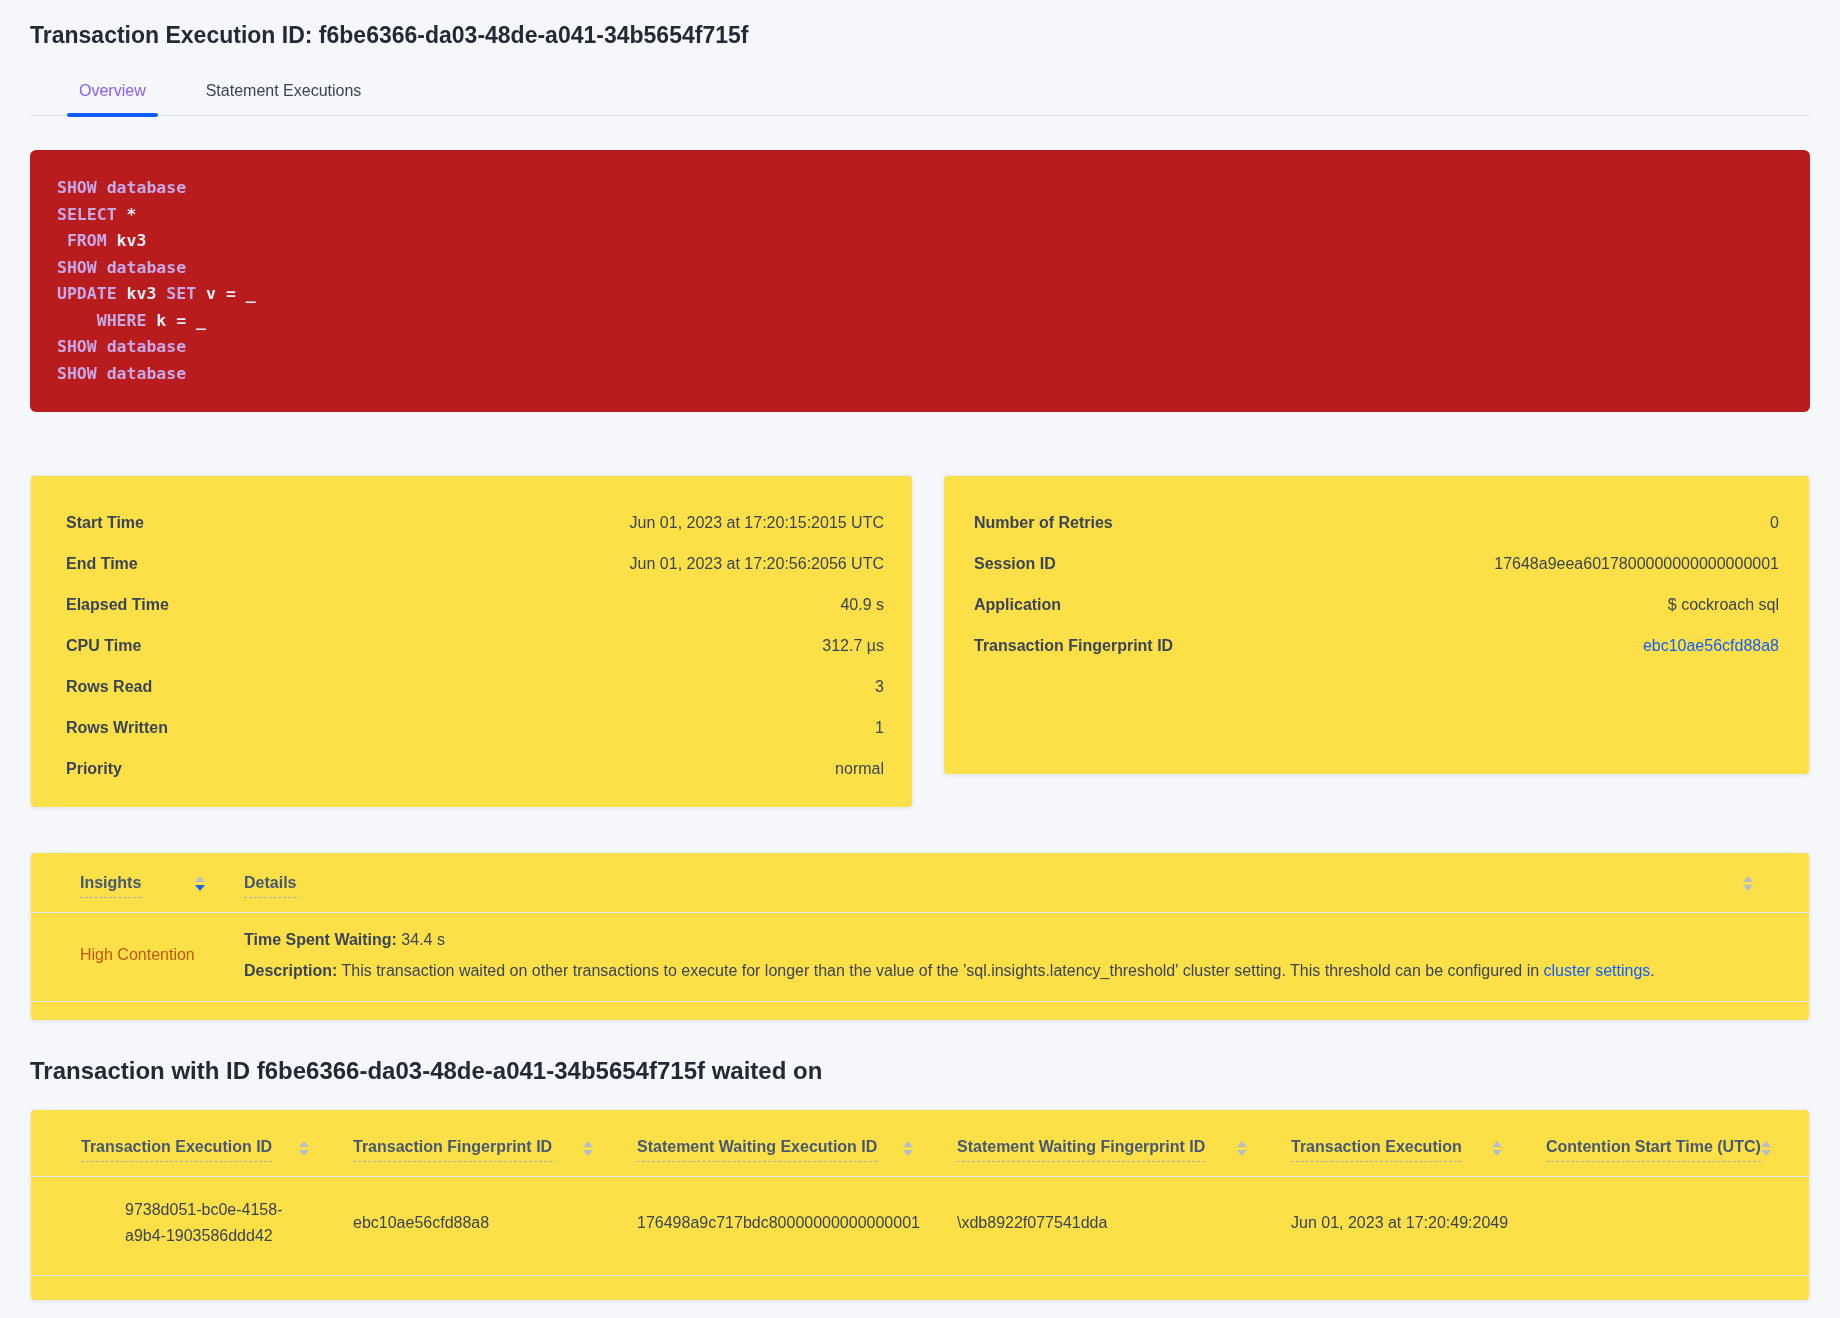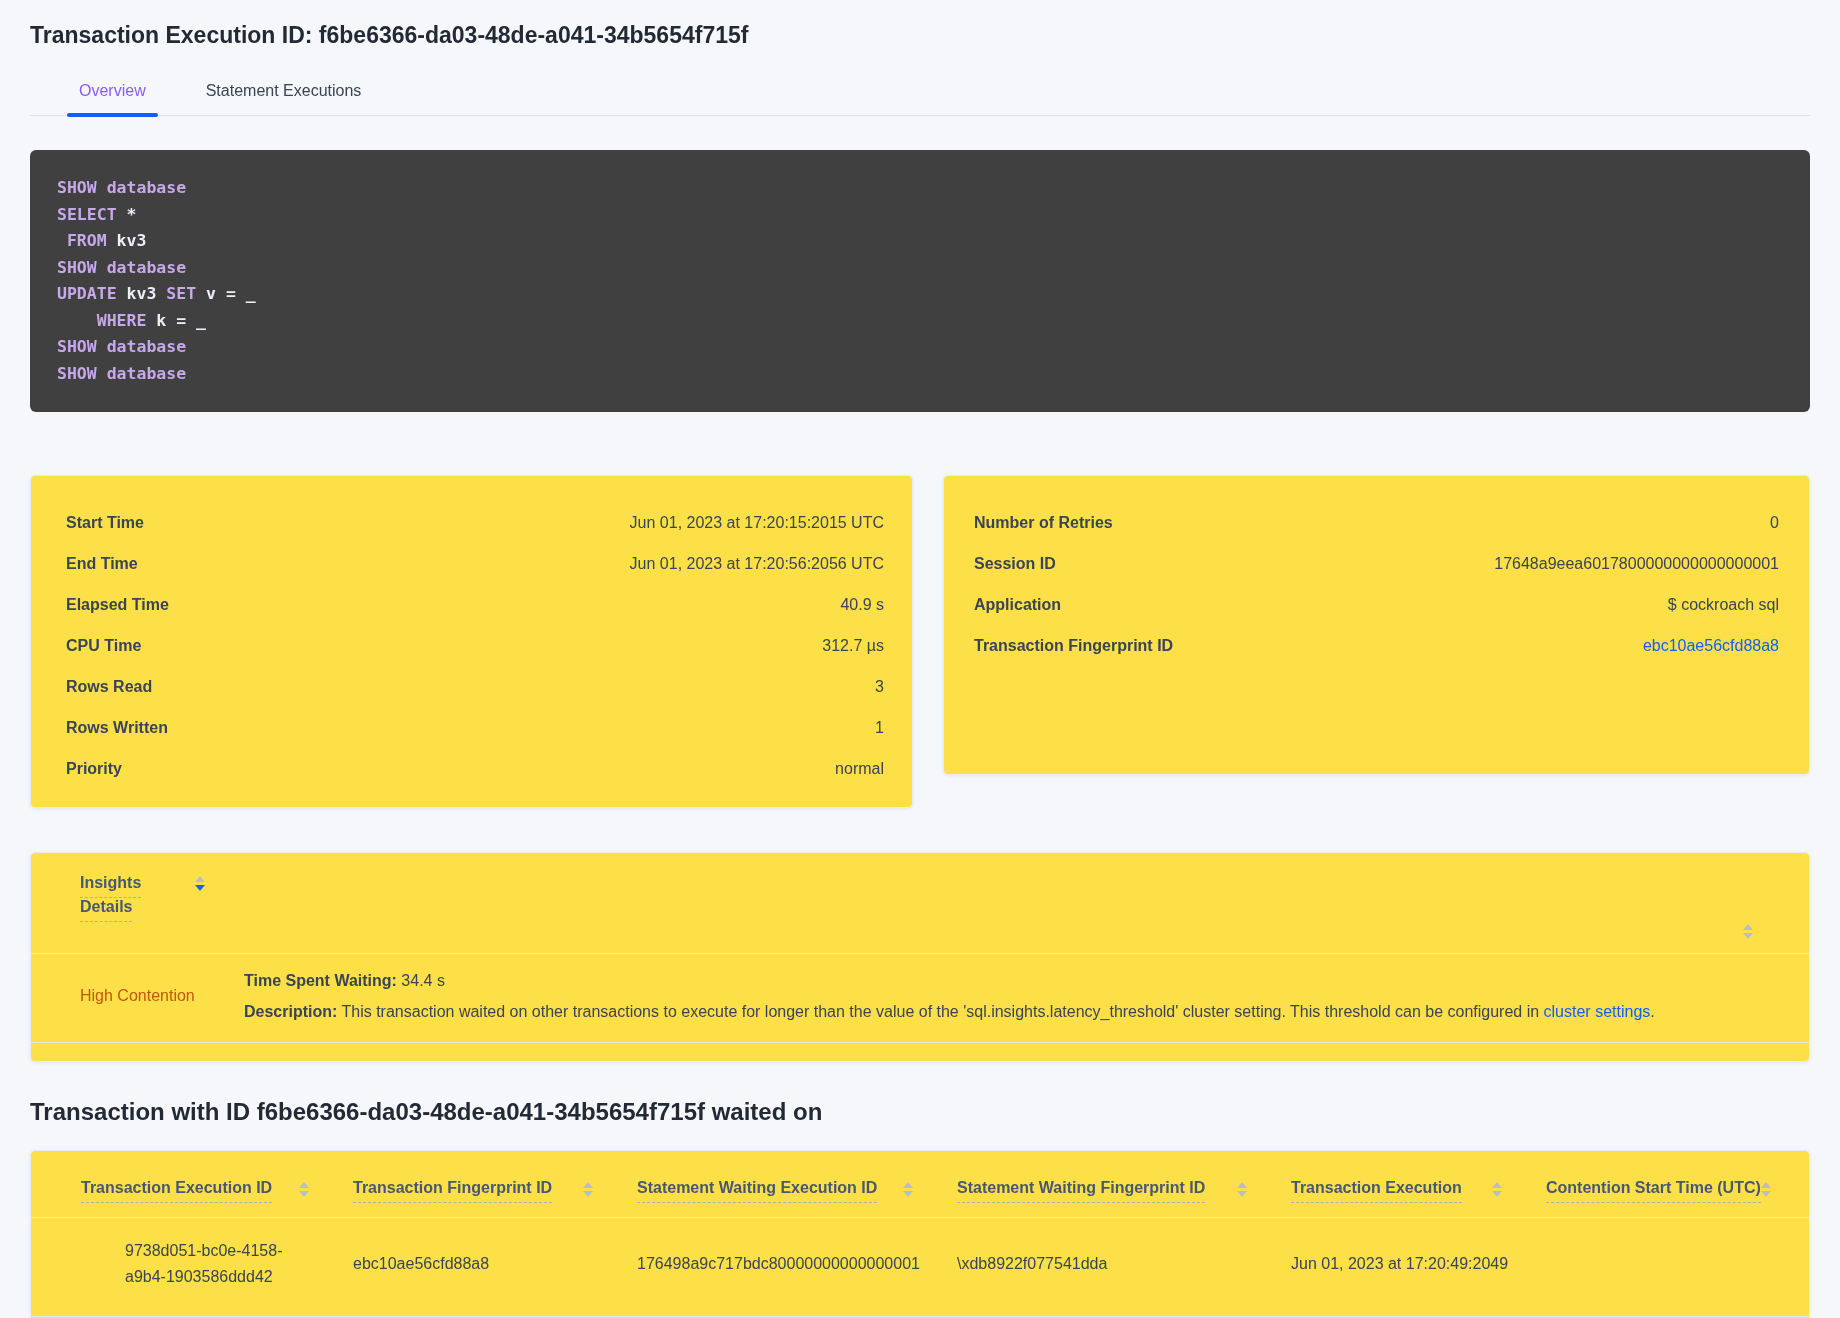--- a/index.html
+++ b/index.html
@@ -39,21 +39,21 @@
     position: absolute;
     left: -6px; right: -6px; bottom: -2px;
     height: 4px;
     background: #0f5eff;
     border-radius: 2px;
   }
 
   
   .sql-box {
     margin-top: 34px;
-    background: #404040;
+    background: #b91c1c;
     border-radius: 6px;
     padding: 25px 27px;
     height: 262px;
   }
   .code-line {
     font-family: "DejaVu Sans Mono", monospace;
     font-size: 16.5px;
     font-weight: 600;
     line-height: 26.5px;
     white-space: pre;
@@ -102,21 +102,20 @@
   }
   .tri-down.active { border-top-color: #1e62f0; }
 
   
   .insights-card { margin-top: 44px; padding-bottom: 18px; }
   .ins-header {
     display: flex;
     align-items: flex-start;
     padding: 21px 30px 14px 49px;
     border-bottom: 1px solid #e2e7ee;
-    flex-direction: column;
   }
   .col-head-label {
     display: inline-block;
     font-size: 16px;
     font-weight: 700;
     color: #475872;
     padding-bottom: 5px;
     border-bottom: 1.5px dashed #a8b1c2;
     cursor: pointer;
   }

